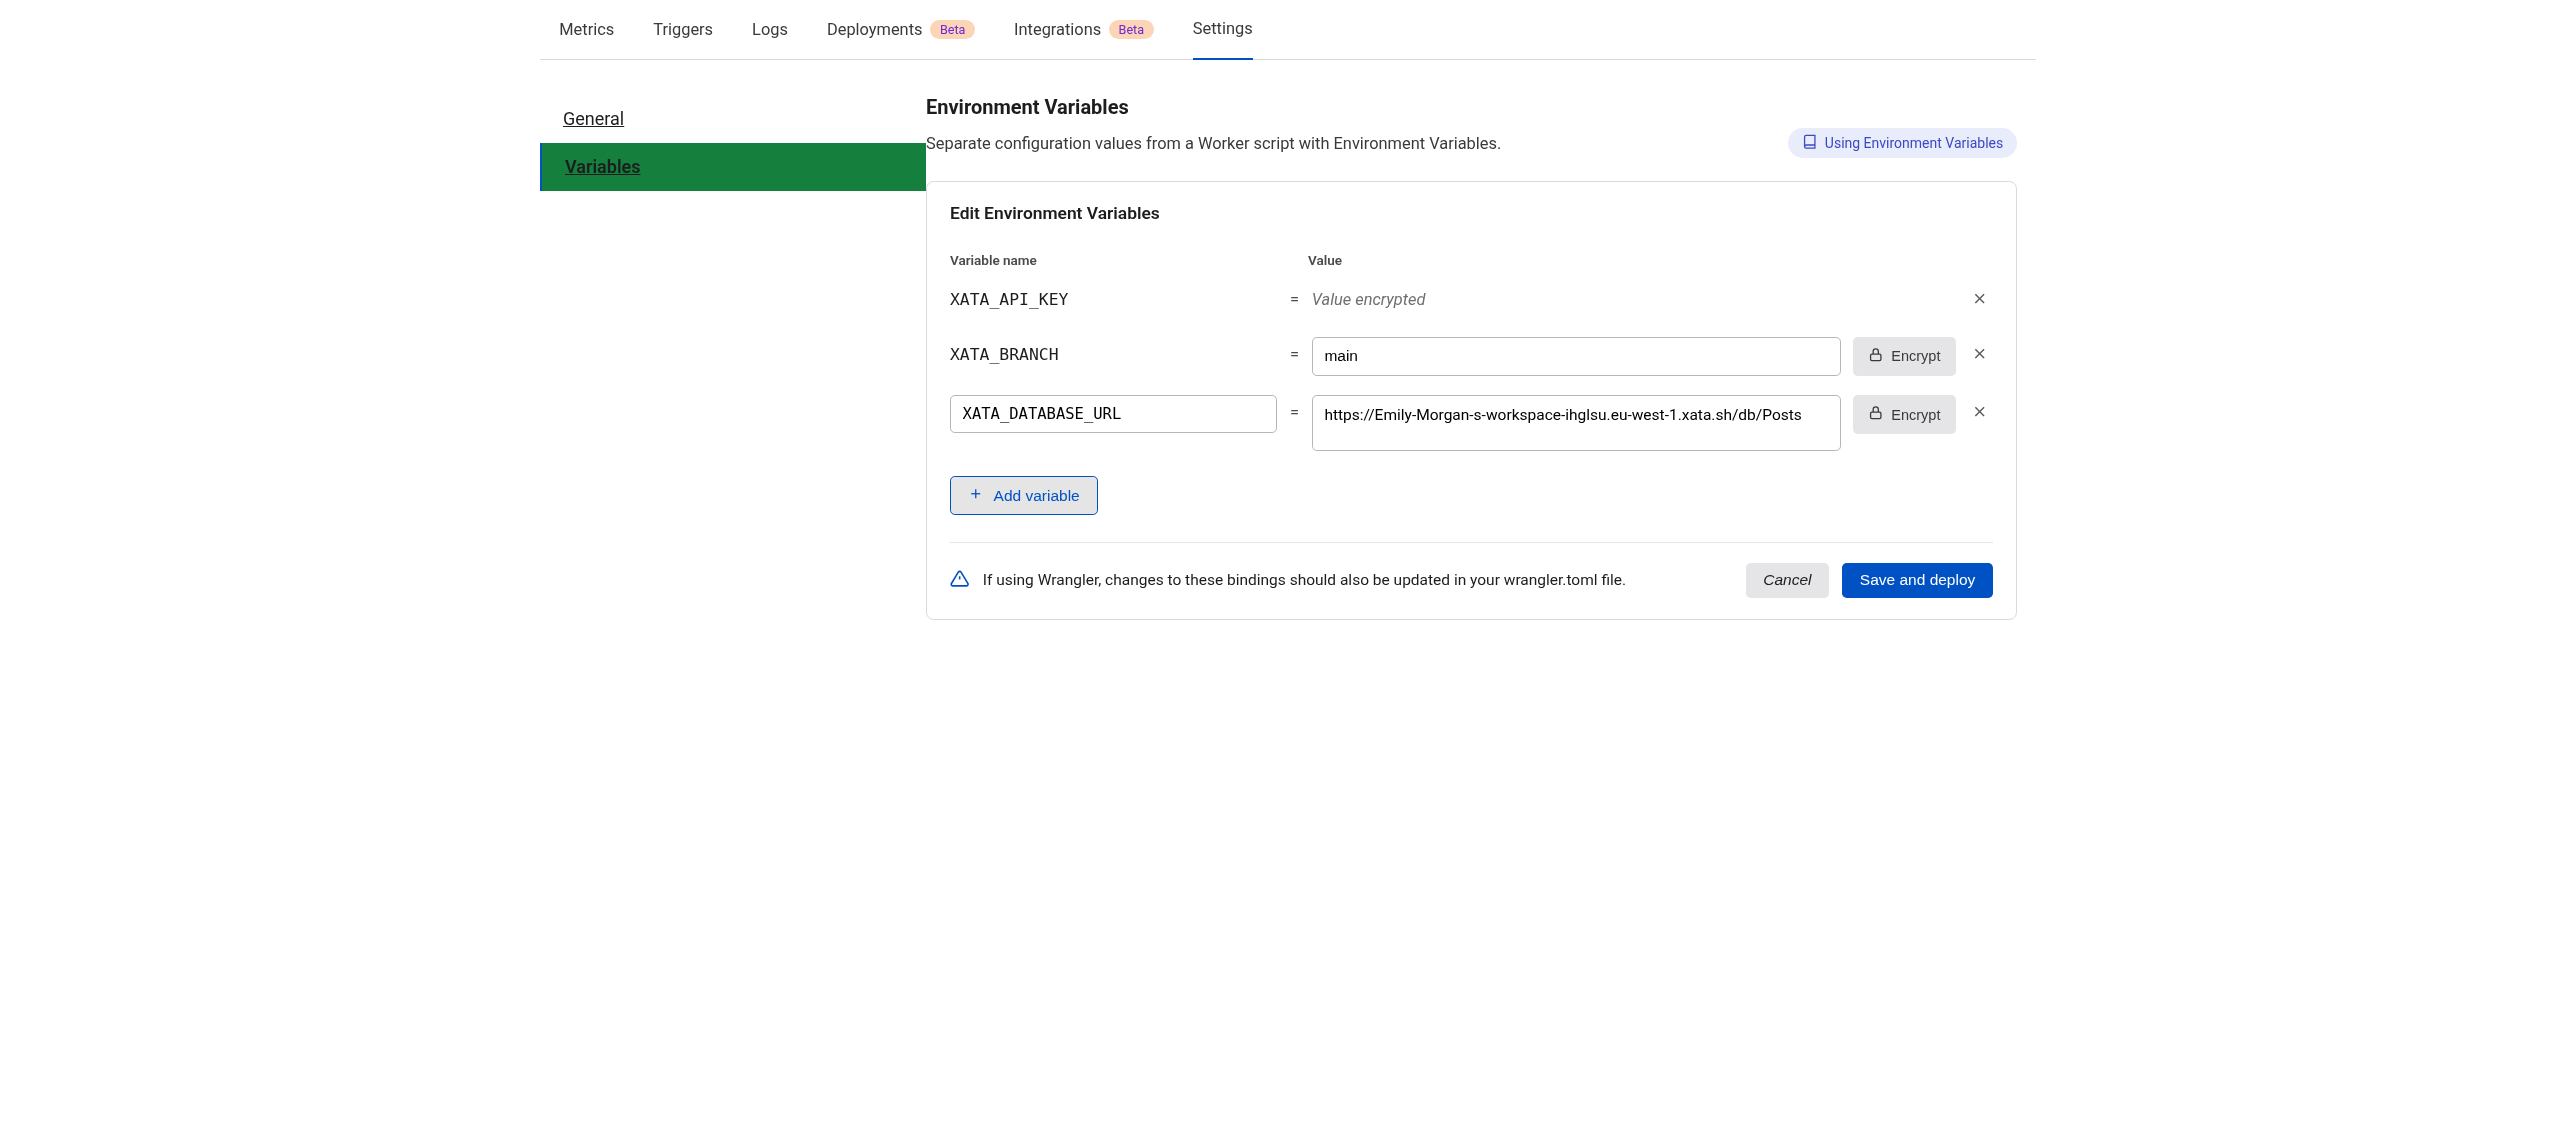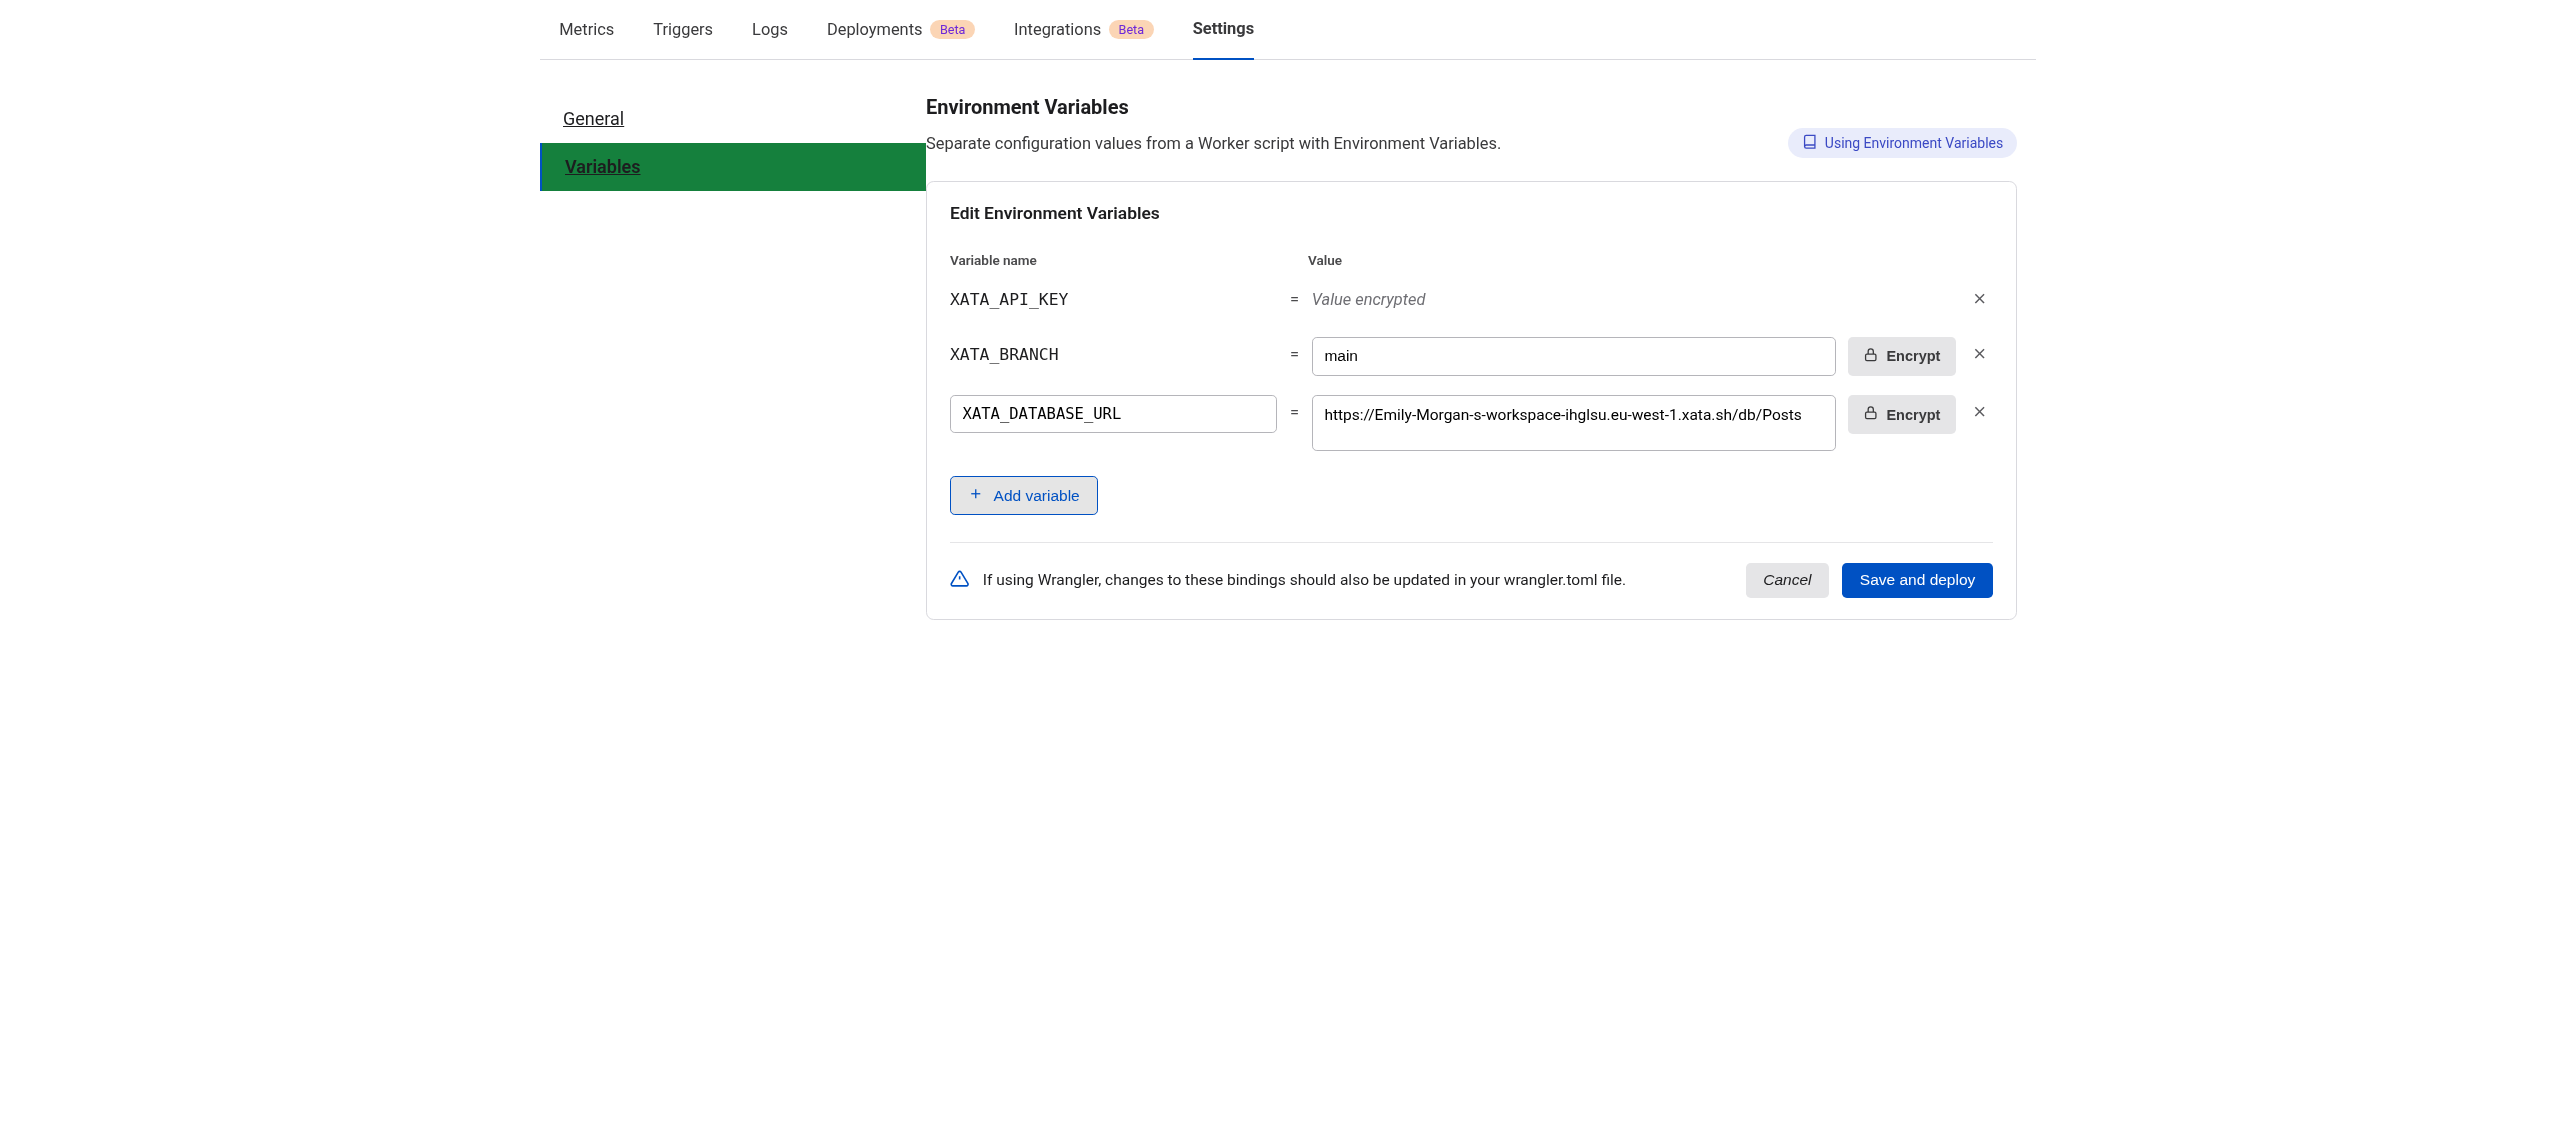--- a/index.html
+++ b/index.html
@@ -20,21 +20,21 @@
   .tab {
     padding-bottom: 19.3px;
     font-size: 16.4px;
     color: #3a3a3c;
     cursor: pointer;
     display: flex;
     align-items: center;
     gap: 7.7px;
   }
   .tab.active {
-    font-weight: 700;
+    font-weight: 400;
     border-bottom: 2.9px solid #0051c3;
     margin-bottom: -1px;
   }
   .badge {
     background: #fbd5b5;
     color: #6d28d9;
     font-size: 12.6px;
     font-weight: 400;
     padding: 1.9px 9.7px;
     border-radius: 9.7px;
@@ -170,21 +170,20 @@
     align-items: center;
     gap: 7.7px;
     background: #e5e5e7;
     border: none;
     border-radius: 4.8px;
     padding: 9.7px 15.5px;
     font-size: 14.5px;
     color: #3a3a3c;
     cursor: pointer;
     height: 39px;
-    font-weight: bold;
   }
   .btn-encrypt svg { width: 15.5px; height: 15.5px; }
   .btn-delete {
     background: none;
     border: none;
     padding: 7.7px 3.9px;
     cursor: pointer;
     color: #5a5a5e;
     display: flex;
     align-items: center;

